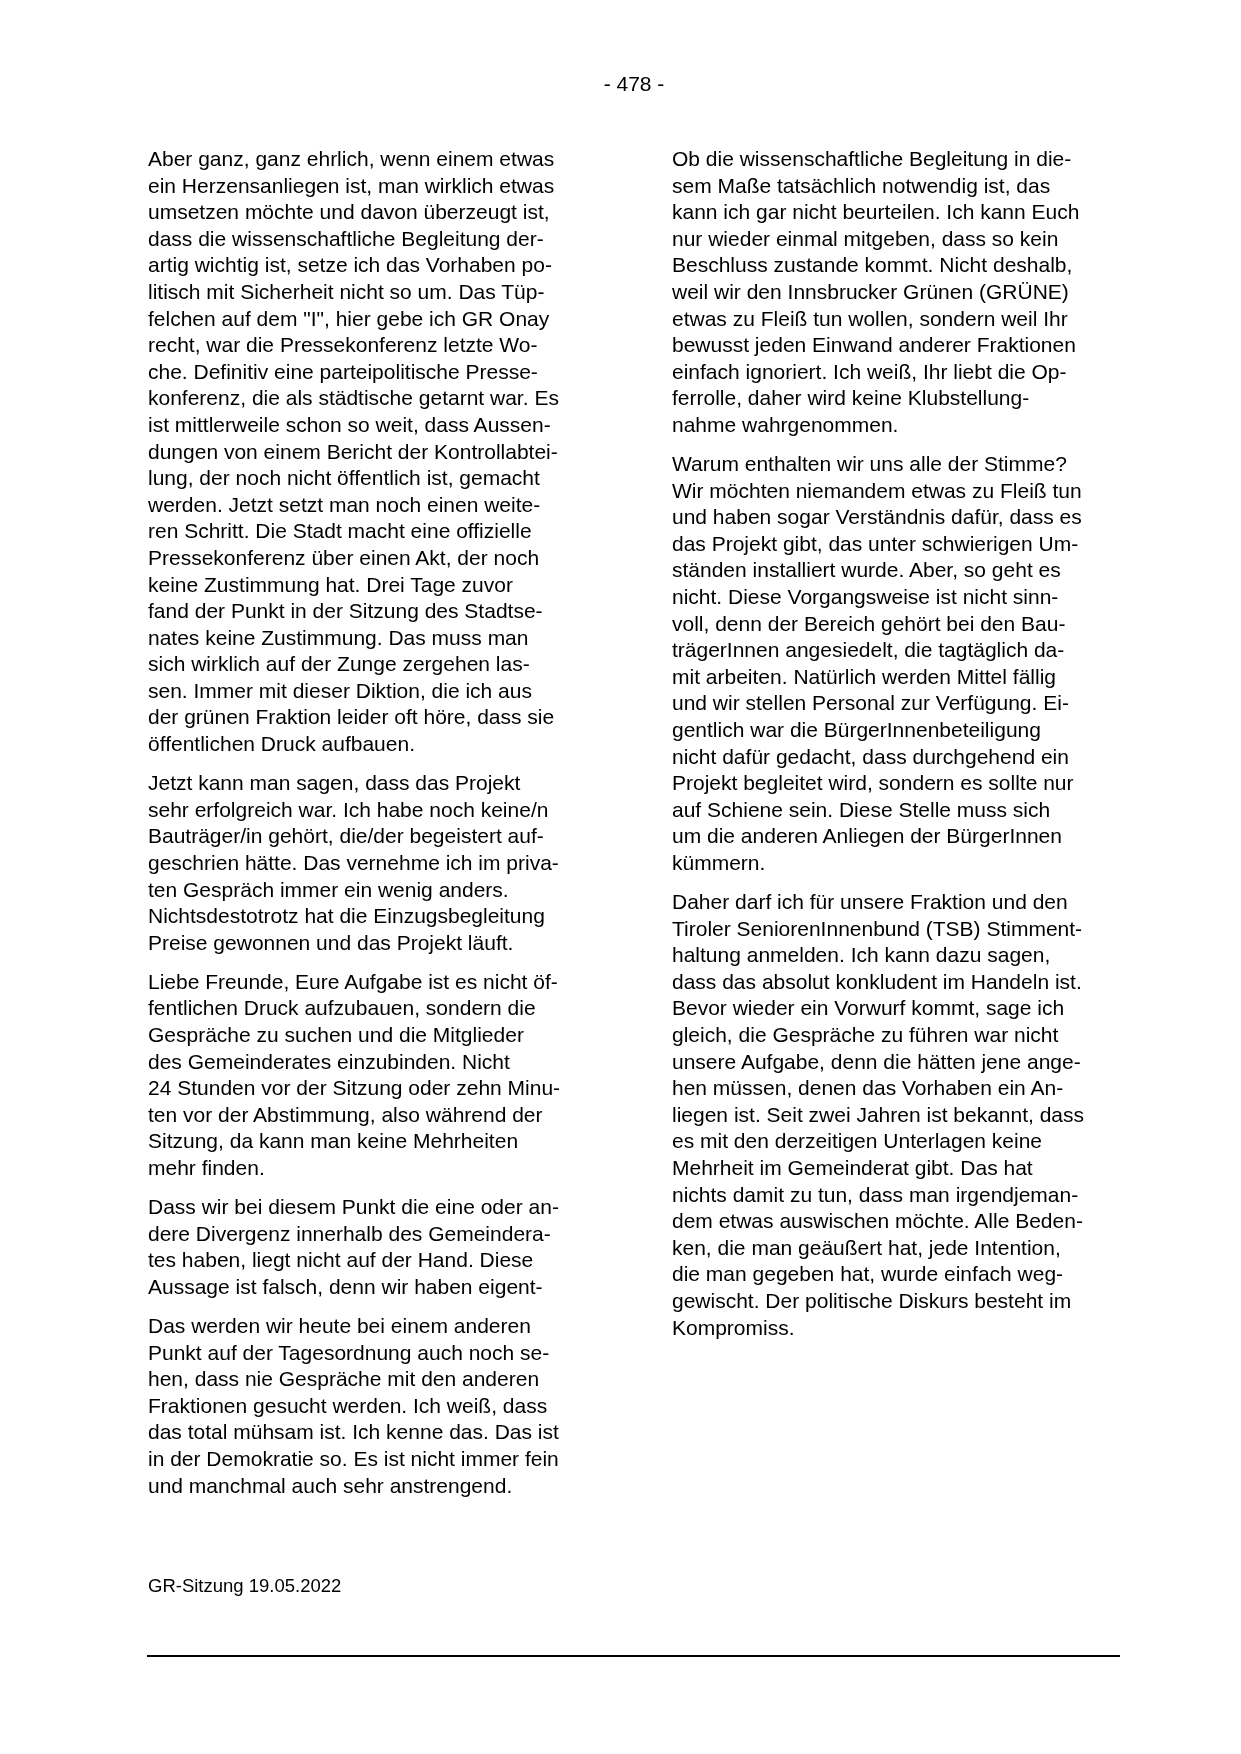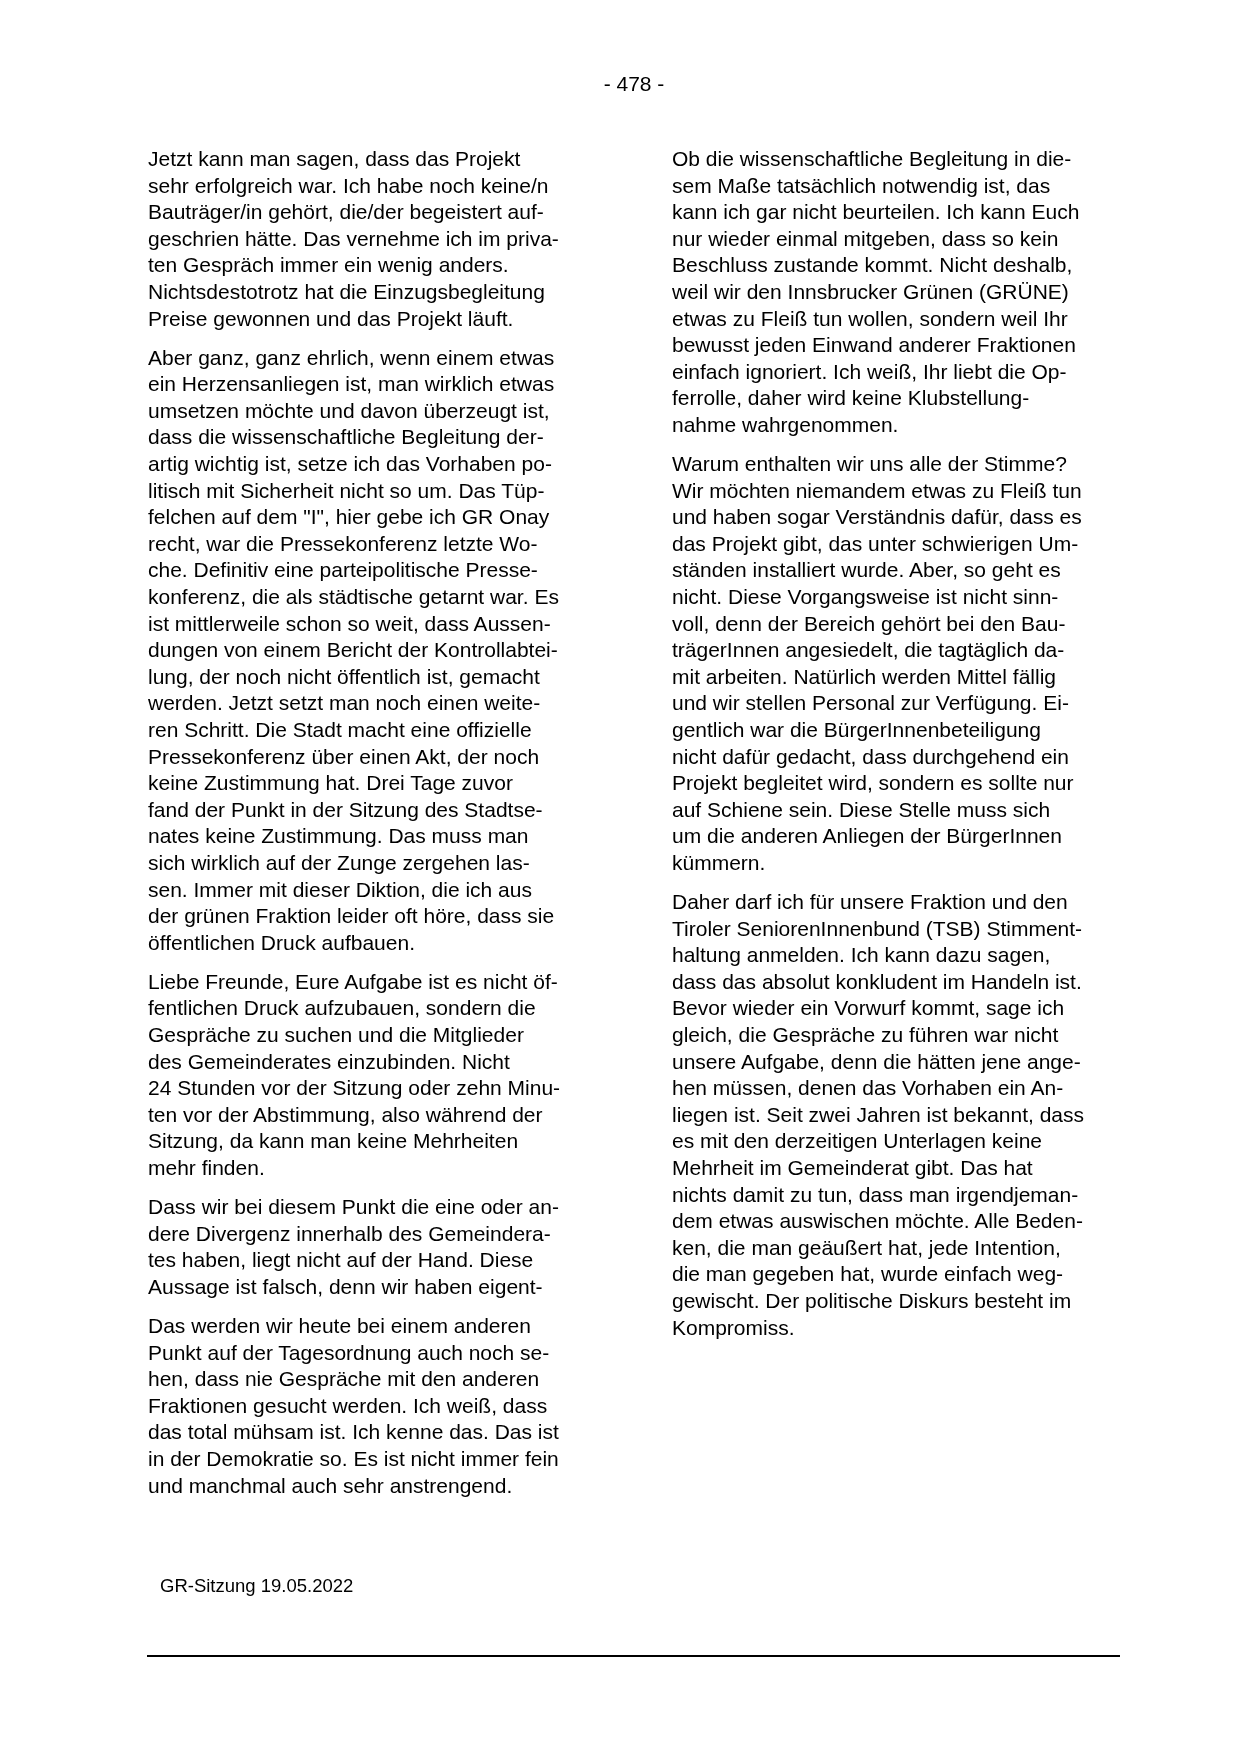--- a/index.html
+++ b/index.html
@@ -46,36 +46,28 @@
     height: 0;
     border-top: 2px solid #000000;
   }
   .footer-text {
     position: absolute;
     left: 148px;
     top: 1574px;
     font-size: 18.5px;
     line-height: 24px;
     white-space: pre;
-    margin-left: 12px;
   }
 </style>
 </head>
 <body>
 
 <div class="page-number">- 478 -</div>
 
 <div class="col col-left">
-  <p>Jetzt kann man sagen, dass das Projekt
-sehr erfolgreich war. Ich habe noch keine/n
-Bauträger/in gehört, die/der begeistert auf-
-geschrien hätte. Das vernehme ich im priva-
-ten Gespräch immer ein wenig anders.
-Nichtsdestotrotz hat die Einzugsbegleitung
-Preise gewonnen und das Projekt läuft.</p>
   <p>Aber ganz, ganz ehrlich, wenn einem etwas
 ein Herzensanliegen ist, man wirklich etwas
 umsetzen möchte und davon überzeugt ist,
 dass die wissenschaftliche Begleitung der-
 artig wichtig ist, setze ich das Vorhaben po-
 litisch mit Sicherheit nicht so um. Das Tüp-
 felchen auf dem "I", hier gebe ich GR Onay
 recht, war die Pressekonferenz letzte Wo-
 che. Definitiv eine parteipolitische Presse-
 konferenz, die als städtische getarnt war. Es
@@ -85,20 +77,27 @@
 werden. Jetzt setzt man noch einen weite-
 ren Schritt. Die Stadt macht eine offizielle
 Pressekonferenz über einen Akt, der noch
 keine Zustimmung hat. Drei Tage zuvor
 fand der Punkt in der Sitzung des Stadtse-
 nates keine Zustimmung. Das muss man
 sich wirklich auf der Zunge zergehen las-
 sen. Immer mit dieser Diktion, die ich aus
 der grünen Fraktion leider oft höre, dass sie
 öffentlichen Druck aufbauen.</p>
+  <p>Jetzt kann man sagen, dass das Projekt
+sehr erfolgreich war. Ich habe noch keine/n
+Bauträger/in gehört, die/der begeistert auf-
+geschrien hätte. Das vernehme ich im priva-
+ten Gespräch immer ein wenig anders.
+Nichtsdestotrotz hat die Einzugsbegleitung
+Preise gewonnen und das Projekt läuft.</p>
   <p>Liebe Freunde, Eure Aufgabe ist es nicht öf-
 fentlichen Druck aufzubauen, sondern die
 Gespräche zu suchen und die Mitglieder
 des Gemeinderates einzubinden. Nicht
 24 Stunden vor der Sitzung oder zehn Minu-
 ten vor der Abstimmung, also während der
 Sitzung, da kann man keine Mehrheiten
 mehr finden.</p>
   <p>Dass wir bei diesem Punkt die eine oder an-
 dere Divergenz innerhalb des Gemeindera-

